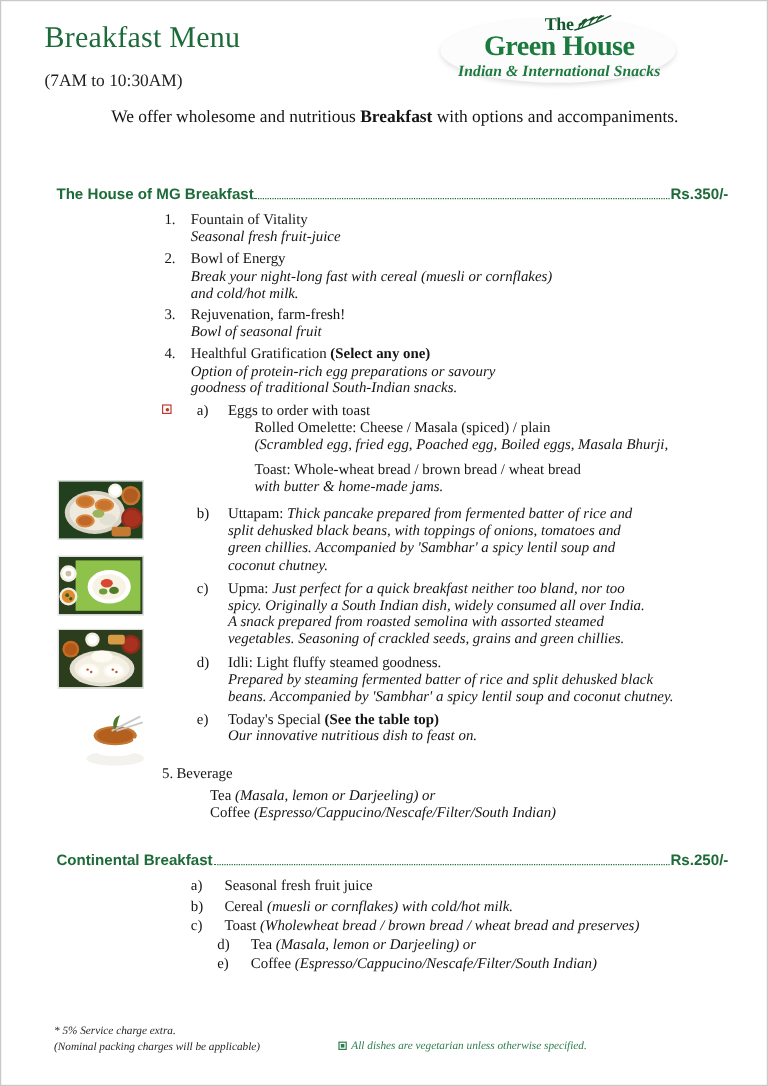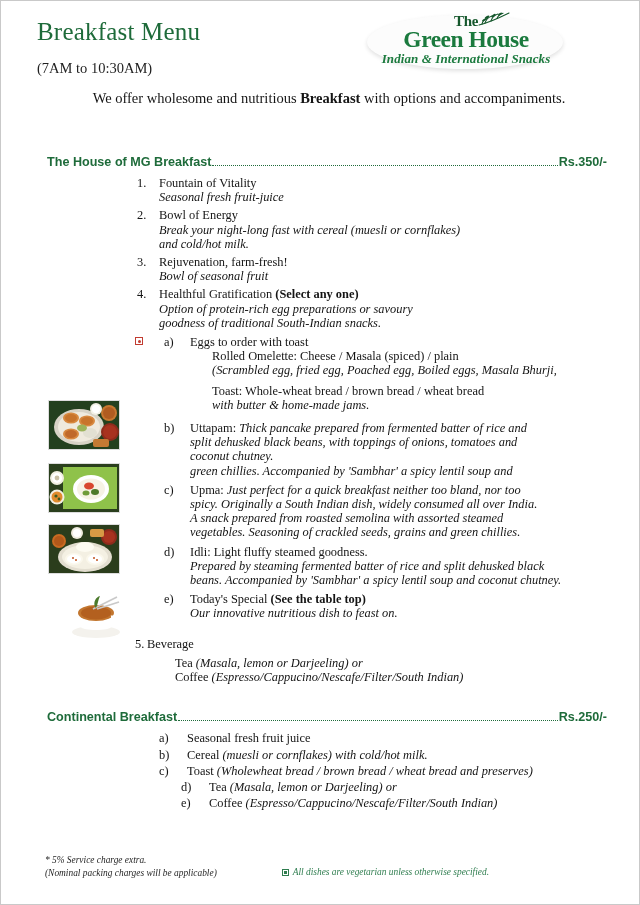--- a/index.html
+++ b/index.html
@@ -349,22 +349,22 @@
           <div class="sub" style="margin-top:6px;"><span>Toast: Whole-wheat bread / brown bread / wheat bread</span></div>
           <div class="sub it"><span>with butter &amp; home-made jams.</span></div>
         </span>
       </div>
 
       <div class="row lvl2" style="margin-top:9px;">
         <span class="marker">b)</span>
         <span class="body">
           <span>Uttapam: </span><span class="it">Thick pancake prepared from fermented batter of rice and</span>
           <div class="it"><span>split dehusked black beans, with toppings of onions, tomatoes and</span></div>
+          <div class="it"><span>green chillies. Accompanied by 'Sambhar'  a spicy lentil soup and</span></div>
           <div class="it"><span>coconut chutney.</span></div>
-          <div class="it"><span>green chillies. Accompanied by 'Sambhar'  a spicy lentil soup and</span></div>
         </span>
       </div>
 
       <div class="row lvl2" style="margin-top:5px;">
         <span class="marker">c)</span>
         <span class="body">
           <span>Upma: </span><span class="it">Just perfect for a quick breakfast  neither too bland, nor too</span>
           <div class="it"><span>spicy. Originally a South Indian dish, widely consumed all over India.</span></div>
           <div class="it"><span>A snack prepared from roasted semolina with assorted steamed</span></div>
           <div class="it"><span>vegetables. Seasoning of crackled seeds, grains and green chillies.</span></div>

